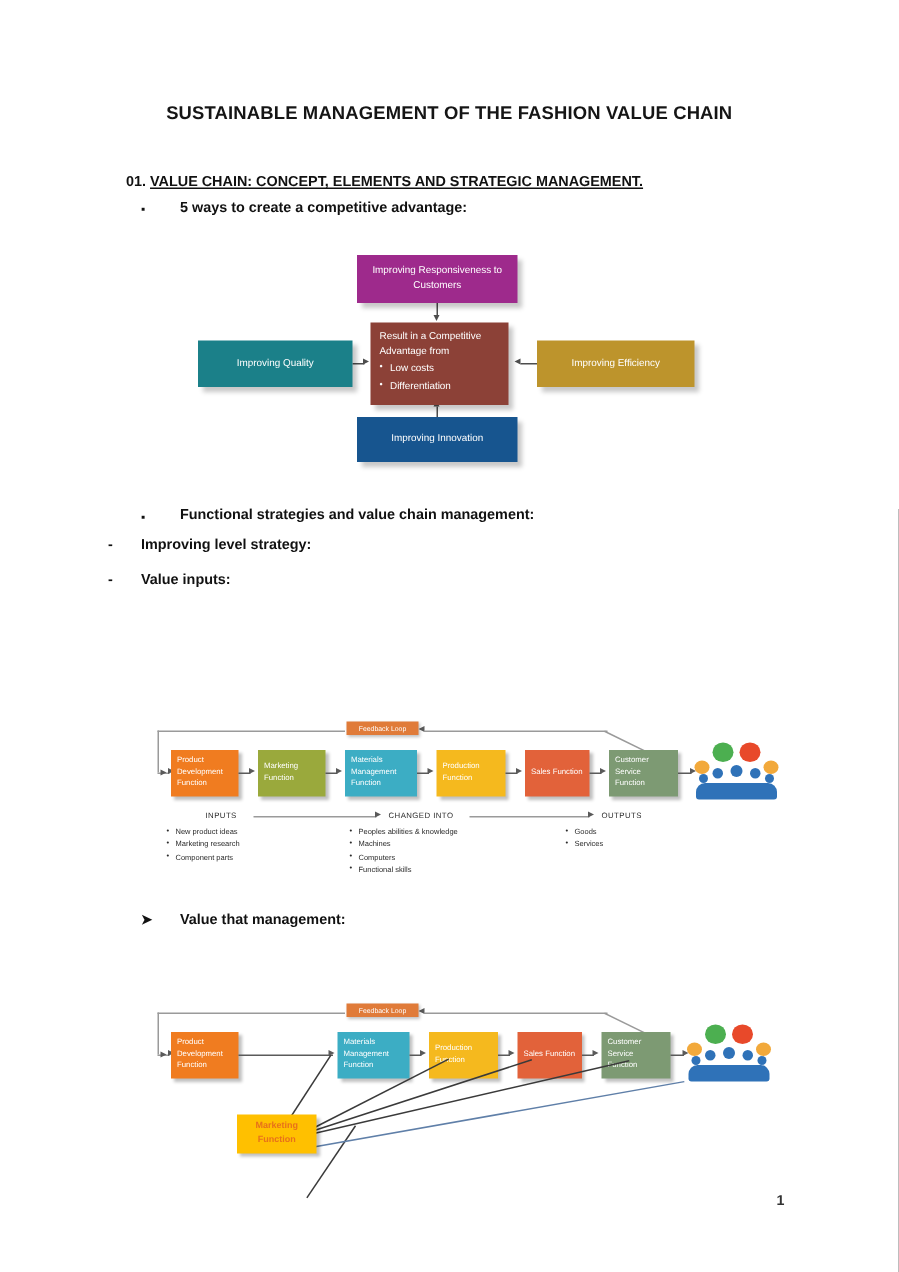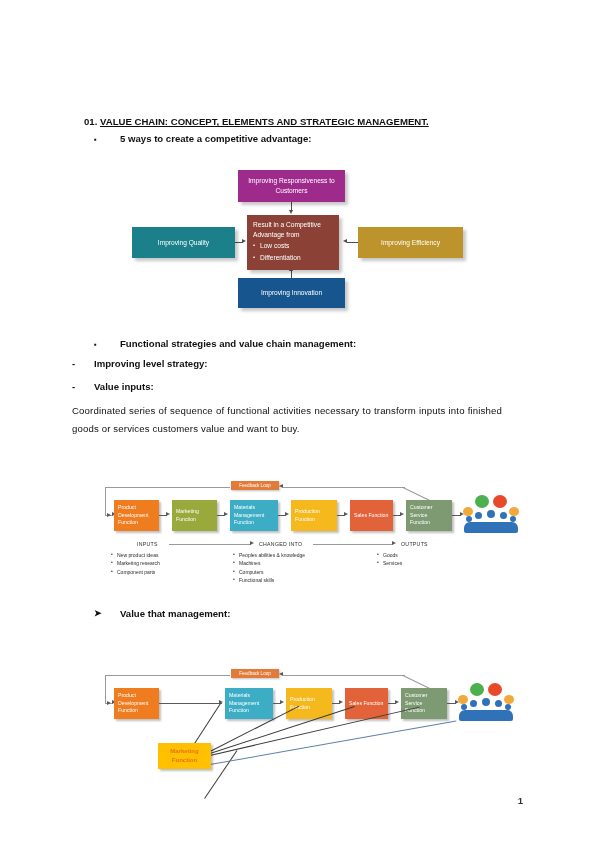--- a/index.html
+++ b/index.html
@@ -117,20 +117,21 @@
   .cust .sbub{position:absolute;border-radius:50%;}
 
   .diagram2{position:absolute;left:105px;top:478px;width:400px;height:120px;}
   .diagram3{position:absolute;left:105px;top:668px;width:400px;height:118px;}
 </style>
 </head>
 <body>
 
 <div class="page">
 
+  <div class="doc-title">SUSTAINABLE MANAGEMENT OF THE FASHION VALUE CHAIN</div>
 
   <div class="body-col" style="top:116px;">
     <div class="h-num">
       <span>01.</span>
       <span class="u">VALUE CHAIN: CONCEPT, ELEMENTS AND STRATEGIC MANAGEMENT.</span>
     </div>
     <div class="bullet-line">
       <span class="bsym">▪</span>
       <span>5 ways to create a competitive advantage:</span>
     </div>
@@ -174,21 +175,20 @@
       <span>Functional strategies and value chain management:</span>
     </div>
     <div class="dash-line">
       <span class="bsym">-</span>
       <span>Improving level strategy:</span>
     </div>
     <div class="dash-line" style="margin-top:12px;">
       <span class="bsym">-</span>
       <span>Value inputs:</span>
     </div>
-    <div class="para">Coordinated series of sequence of functional activities necessary to transform inputs into finished goods or services customers value and want to buy.</div>
   </div>
 
   <div class="diagram2">
 
     <div class="ln-thin" style="left:0px;top:9px;width:125px;height:1px;"></div>
     <div class="ln-thin" style="left:0px;top:9px;width:1px;height:28px;"></div>
     <div class="ln-thin" style="left:0px;top:37px;width:8px;height:1px;"></div>
     <div class="arw" style="left:7px;top:34.4px;"></div>
     <div class="ln-thin" style="left:178px;top:9px;width:122px;height:1px;"></div>
     <div class="arw-l" style="left:174px;top:6.4px;"></div>

